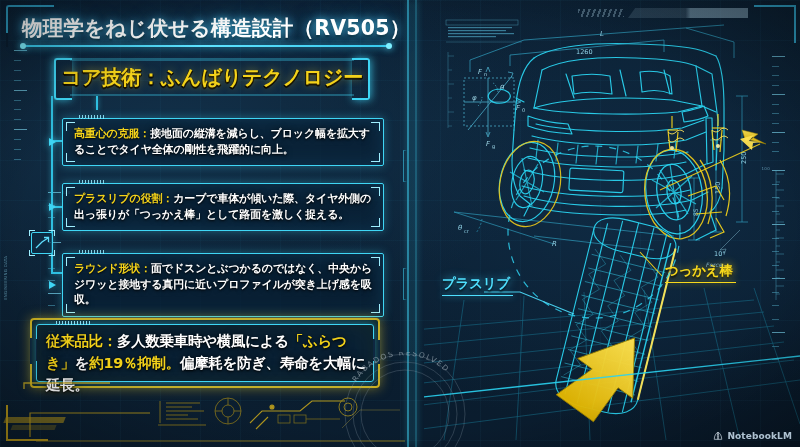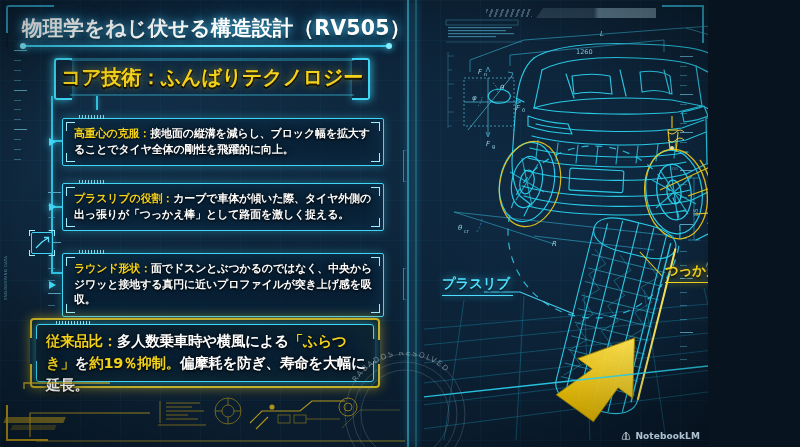--- a/index.html
+++ b/index.html
@@ -1,21 +1,21 @@
 <!DOCTYPE html>
 <html><head>
 <meta charset="utf-8">
 <style>
   html,body{margin:0;padding:0;background:#07131f;}
   body{
     font-family:"DejaVu Sans","Liberation Sans",sans-serif;
     -webkit-font-smoothing:antialiased;
   }
   .stage{
-    position:relative;width:708px;height:447px;overflow:hidden;
+    position:relative;width:800px;height:447px;overflow:hidden;
     background:
       radial-gradient(ellipse 70% 60% at 22% 30%, #123049 0%, rgba(18,48,73,0) 70%),
       radial-gradient(ellipse 60% 70% at 78% 45%, #0f2b44 0%, rgba(15,43,68,0) 72%),
       linear-gradient(160deg,#0b1e31 0%,#0c2134 40%,#091a2b 100%);
   }
   
   .grid-overlay{
     position:absolute;inset:0;
     background-image:
       linear-gradient(rgba(60,180,220,.045) 1px,transparent 1px),

